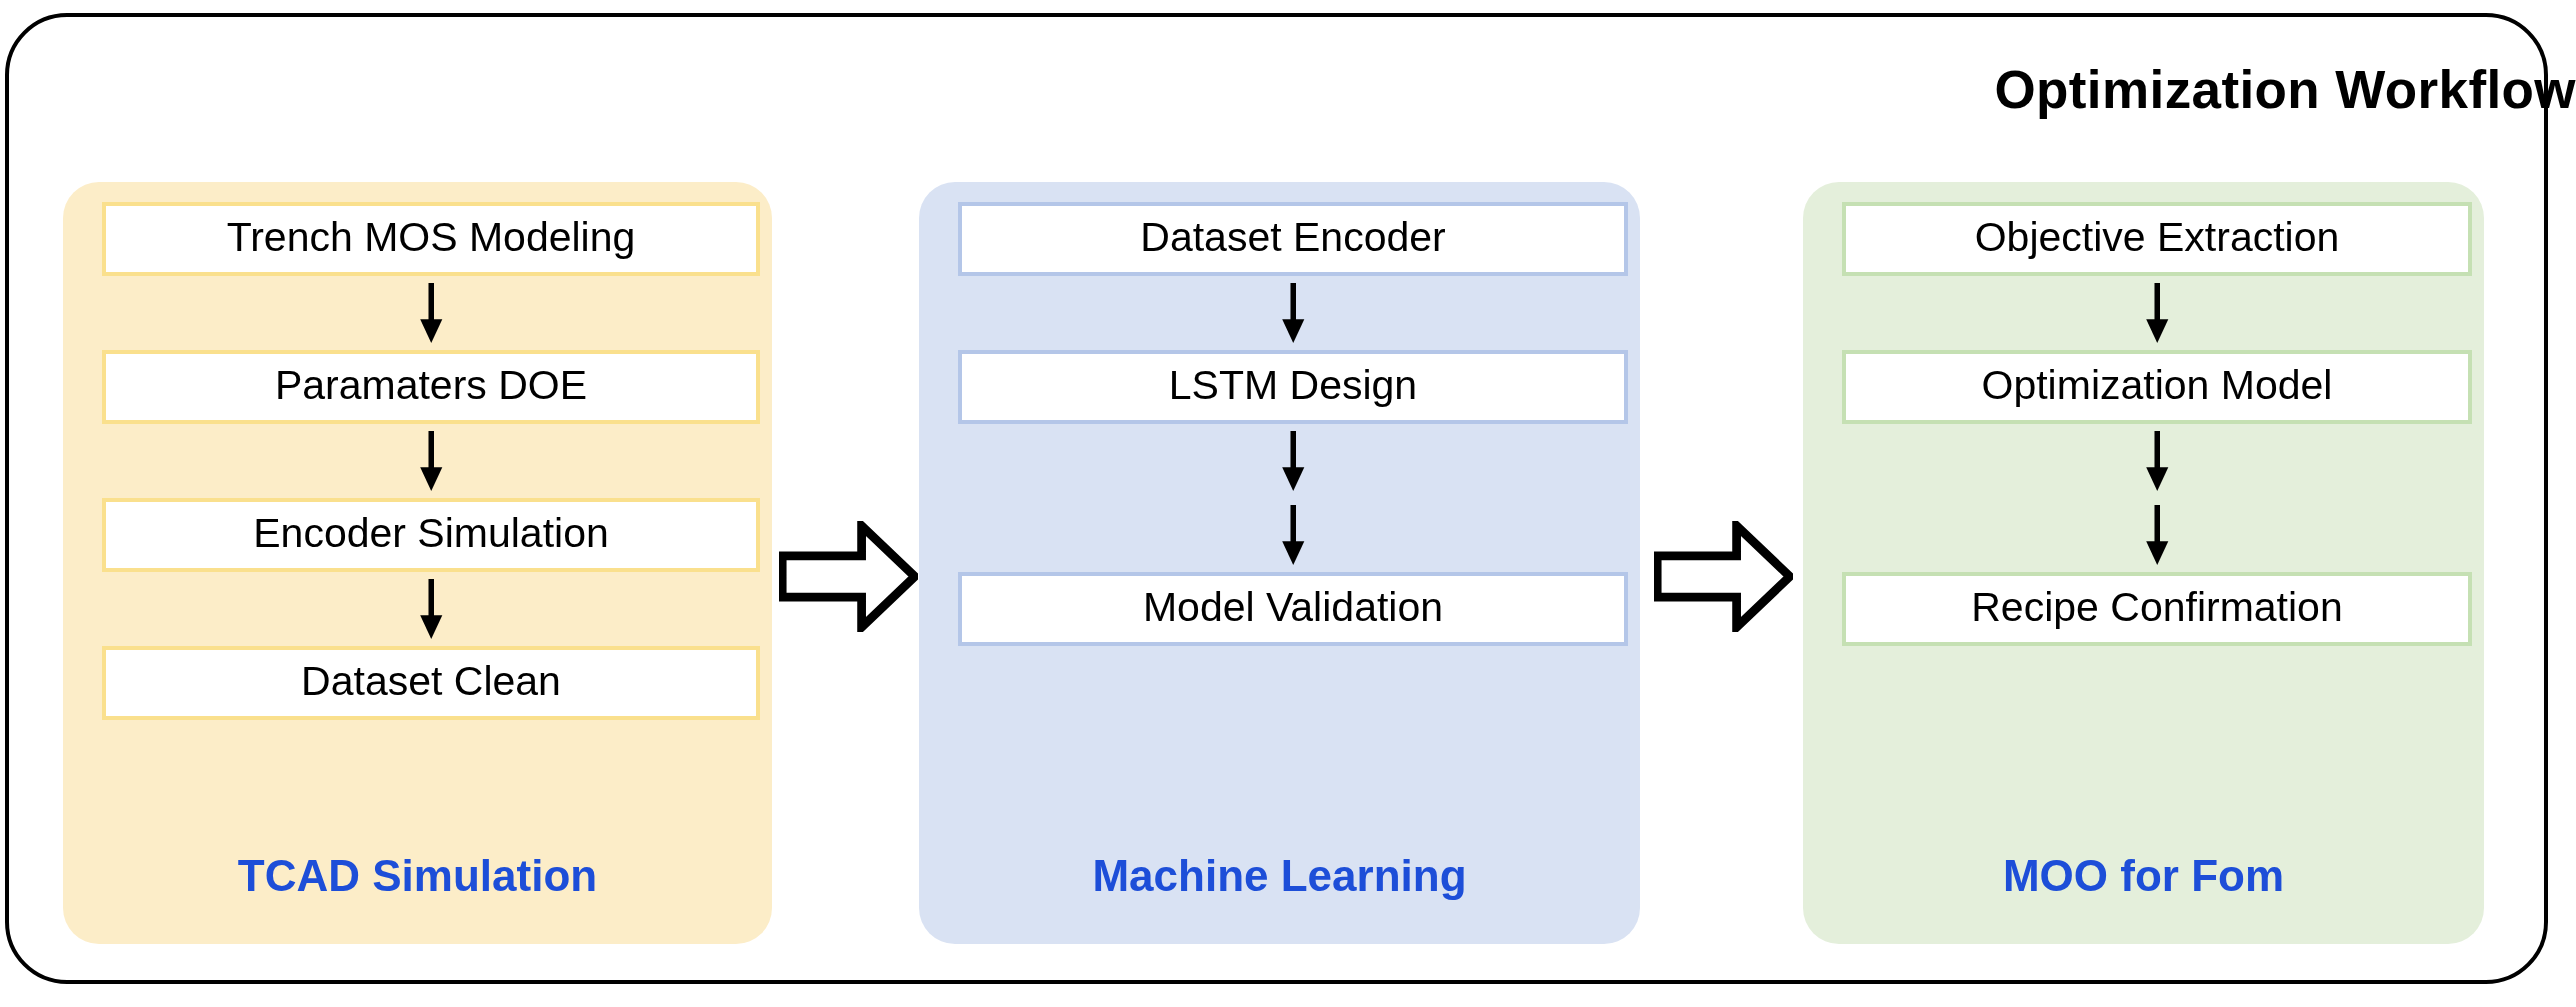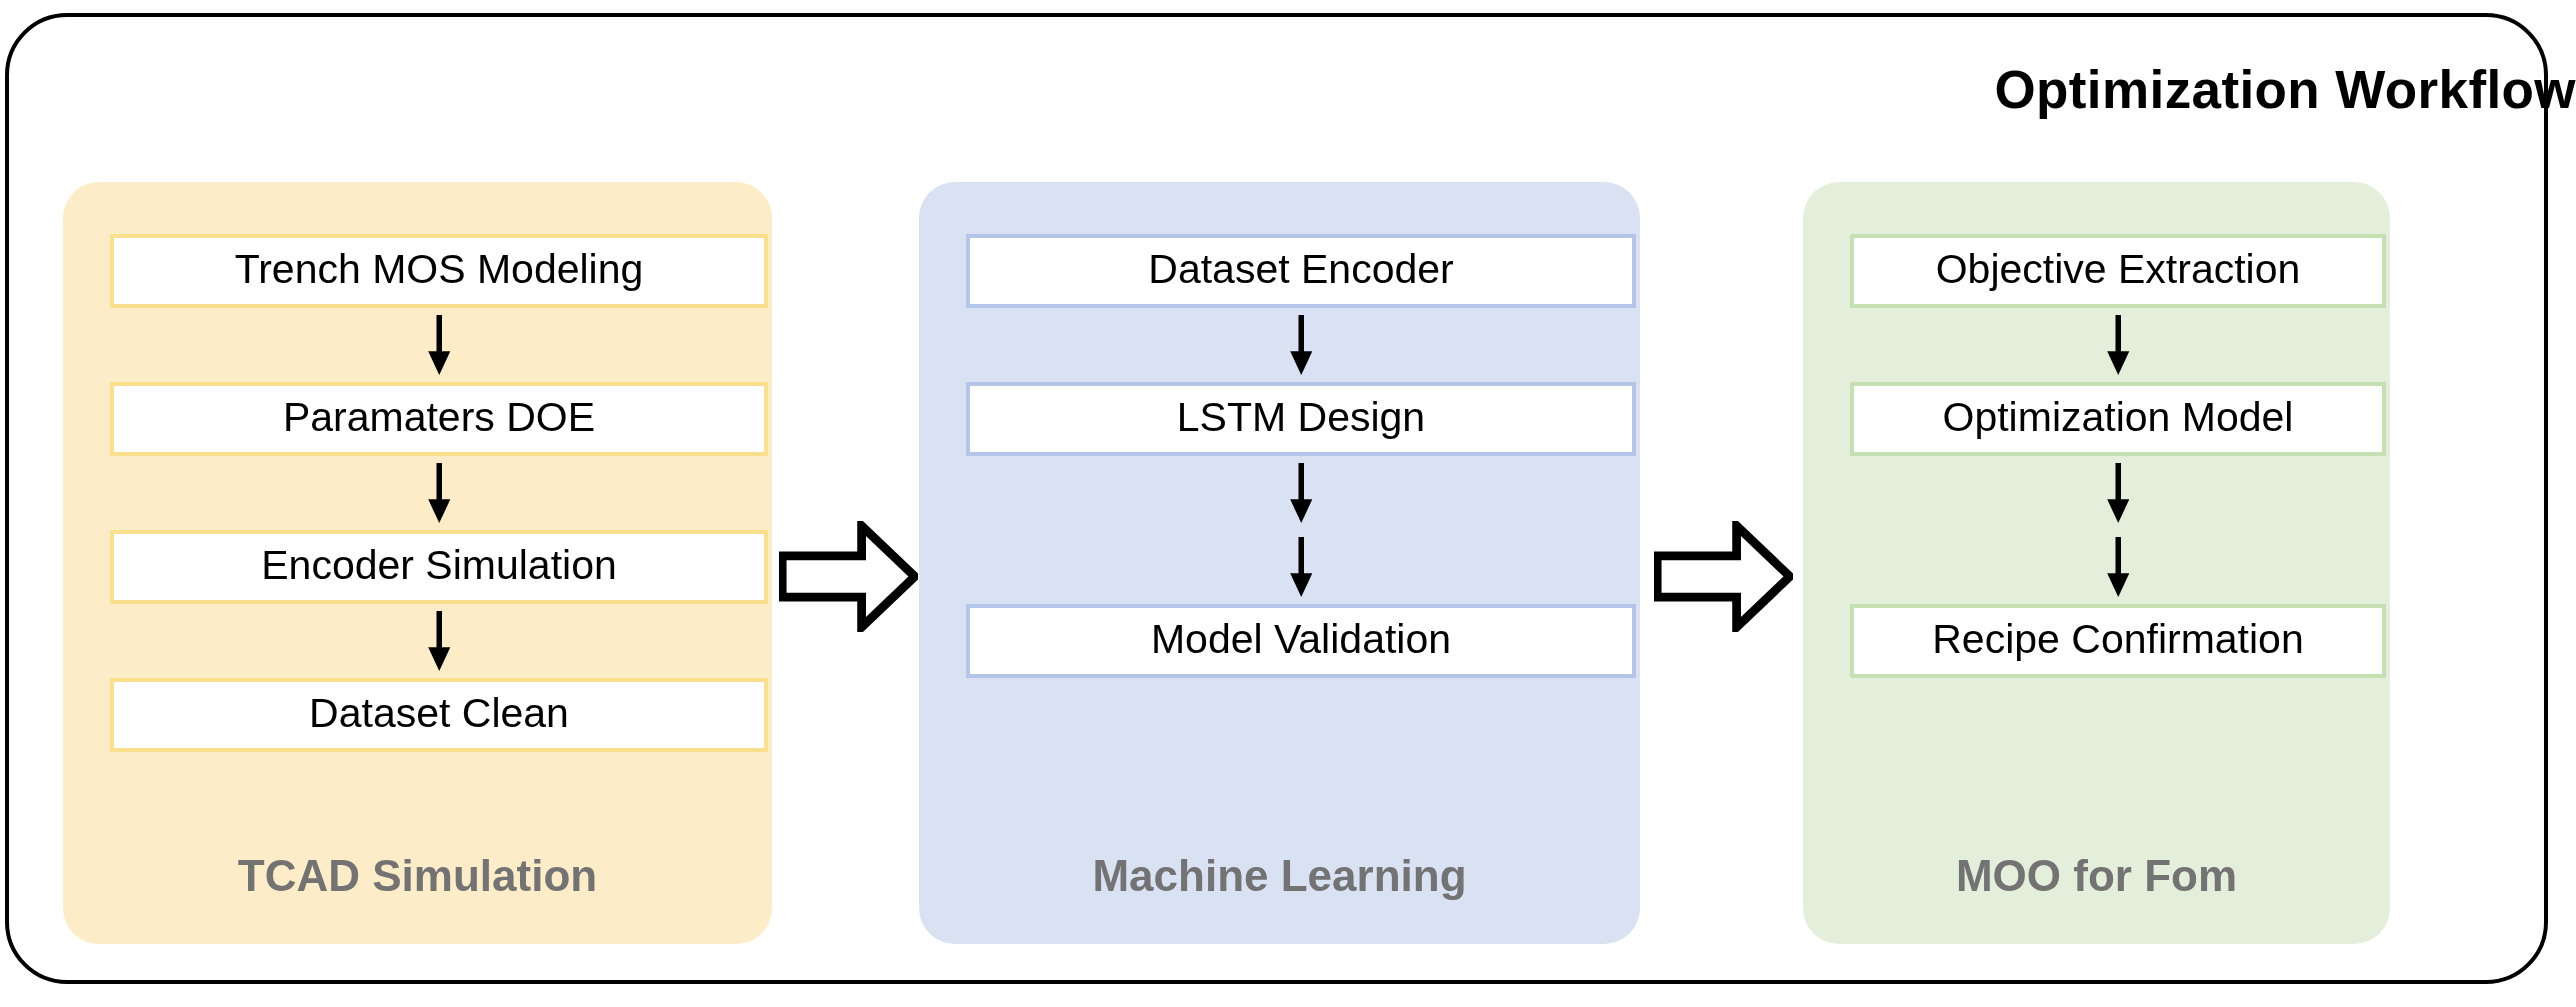--- a/index.html
+++ b/index.html
@@ -51,32 +51,31 @@
   
   .stage {
     position: absolute;
     top: 182px;
     height: 762px;
     border-radius: 36px;
     box-sizing: border-box;
   }
   .stage.yellow { left: 63px;   width: 709px;  background: #FCEDC8; }
   .stage.blue   { left: 919px; width: 721px;  background: #D9E2F3; }
-  .stage.green  { left: 1803px; width: 587px;  background: #E4EFDB; }
+  .stage.green  { left: 1803px; width: 681px;  background: #E4EFDB; }
 
   
   .steps {
     position: absolute;
-    left: 12px;
+    left: 4px;
     top: 0;
     width: 100%;
     height: 100%;
     box-sizing: border-box;
     padding: 20px 16px 0 35px;
-    margin-top: 32px;
   }
 
   .step {
     position: relative;
     height: 74px;
     background: #FFFFFF;
     box-sizing: border-box;
     display: flex;
     align-items: center;
     justify-content: center;
@@ -105,21 +104,21 @@
 
   
   .stage-caption {
     position: absolute;
     left: 0;
     bottom: 43px;
     width: 100%;
     text-align: center;
     font-size: 44px;
     font-weight: bold;
-    color: #737373;
+    color: #1d4ed8;
     white-space: nowrap;
   }
 
   
   .block-arrow {
     position: absolute;
     top: 521px;
     width: 139px;
     height: 111px;
   }

